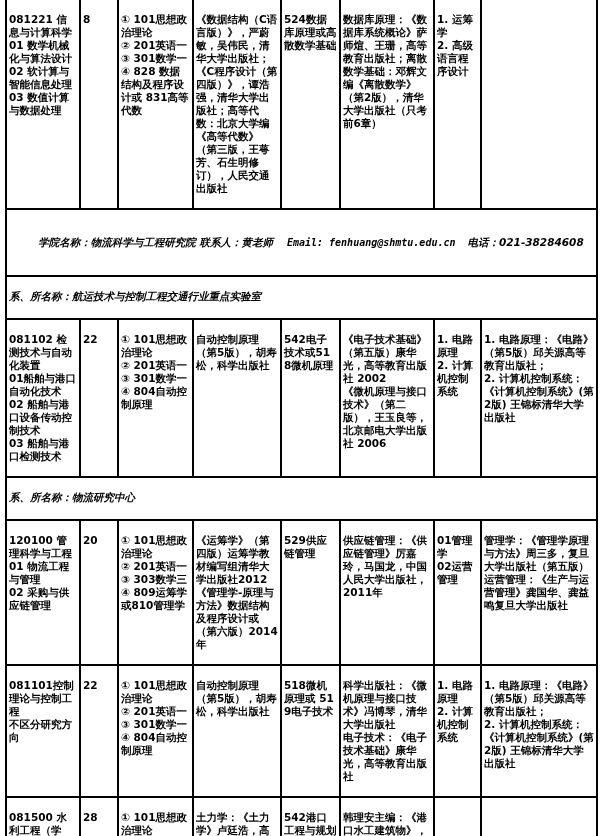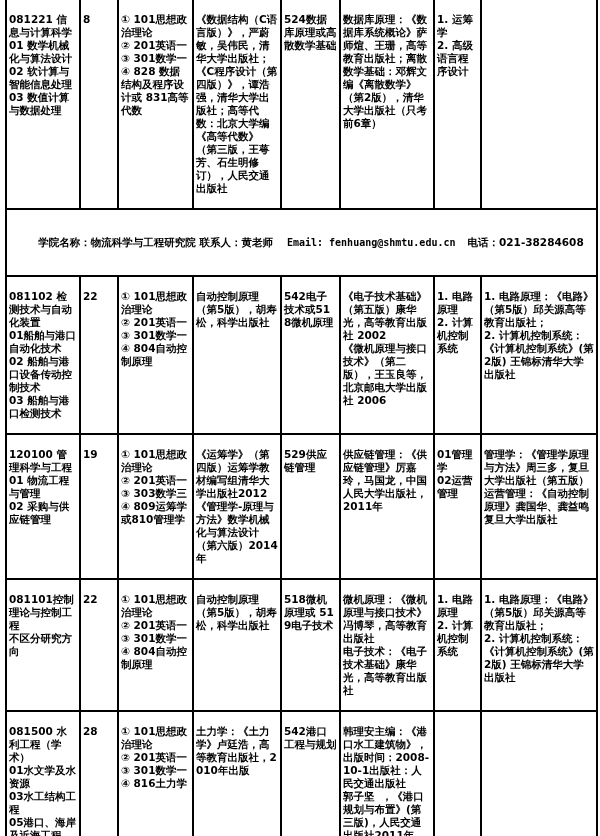--- a/index.html
+++ b/index.html
@@ -2,21 +2,21 @@
 <html><head>
 <meta charset="utf-8">
 <style>
   html, body { margin: 0; padding: 0; background: #ffffff; }
   body { width: 600px; height: 836px; overflow: hidden; position: relative;
          font-family: "DejaVu Sans", "Liberation Sans", sans-serif; color: #000; }
   table.grid { position: absolute; left: 5px; top: 0; border-collapse: collapse; table-layout: fixed; width: 591px; }
   table.grid td { border: 2px solid #000; vertical-align: top; padding: 13px 2px;
                   font-size: 10.5px; line-height: 13px; font-weight: bold; white-space: pre-wrap; word-break: break-all; overflow: hidden; margin-top: 19px; }
   table.grid tr.first td { border-top: none; }
-  td.span { font-size: 10.5px; padding: 3px 2px; height: 15px; }
+  td.span { font-size: 10.5px; padding: 3px 2px; height: 15px; font-style: italic; }
   .mono { font-family: "DejaVu Sans Mono", "Liberation Mono", monospace; font-weight: bold; font-size: 10px; }
   .gap { display: inline-block; }
 </style>
 </head>
 <body>
 
 <table class="grid">
   <colgroup>
     <col style="width:74px">
       <col style="width:38px">
@@ -46,20 +46,23 @@
 2. 高级语言程序设计</td>
       <td></td>
     </tr>
 
     <tr style="height:29px">
       <td colspan="8" class="span" style="vertical-align:middle">
         <span>学院名称：物流科学与工程研究院 联系人：黄老师</span><span class="gap" style="width:14px"></span><span class="mono">Email: fenhuang@shmtu.edu.cn</span><span class="gap" style="width:12px"></span><span>电话：021-38284608</span>
       </td>
     </tr>
 
+    <tr style="height:19px">
+      <td colspan="8" class="span">系、所名称：航运技术与控制工程交通行业重点实验室</td>
+    </tr>
 
     <tr style="height:129px">
       <td>081102 检测技术与自动化装置
 01船舶与港口自动化技术
 02 船舶与港口设备传动控制技术
 03 船舶与港口检测技术</td>
       <td>22</td>
       <td>① 101思想政治理论
 ② 201英语一
 ③ 301数学一
@@ -67,51 +70,54 @@
       <td>自动控制原理（第5版），胡寿松，科学出版社</td>
       <td>542电子技术或518微机原理</td>
       <td>《电子技术基础》（第五版）康华光，高等教育出版社 2002
 《微机原理与接口技术》（第二版），王玉良等，北京邮电大学出版社 2006</td>
       <td>1. 电路原理
 2. 计算机控制系统</td>
       <td>1. 电路原理：《电路》（第5版）邱关源高等教育出版社；
 2. 计算机控制系统：《计算机控制系统》(第2版) 王锦标清华大学出版社</td>
     </tr>
 
+    <tr style="height:19px">
+      <td colspan="8" class="span">系、所名称：物流研究中心</td>
+    </tr>
 
     <tr style="height:102px">
       <td>120100 管理科学与工程
 01 物流工程与管理
 02 采购与供应链管理</td>
-      <td>19</td>
+      <td>20</td>
       <td>① 101思想政治理论
 ② 201英语一
 ③ 303数学三
 ④ 809运筹学或810管理学</td>
-      <td>《运筹学》（第四版）运筹学教材编写组清华大学出版社2012 《管理学-原理与方法》数学机械化与算法设计（第六版）2014年</td>
+      <td>《运筹学》（第四版）运筹学教材编写组清华大学出版社2012 《管理学-原理与方法》数据结构及程序设计或（第六版）2014年</td>
       <td>529供应链管理</td>
       <td>供应链管理：《供应链管理》厉嘉玲，马国龙，中国人民大学出版社，2011年</td>
       <td>01管理学
 02运营管理</td>
       <td>管理学：《管理学原理与方法》周三多，复旦大学出版社（第五版）
-运营管理：《自动控制原理》龚国华、龚益鸣复旦大学出版社</td>
+运营管理：《生产与运营管理》龚国华、龚益鸣复旦大学出版社</td>
     </tr>
 
 
     <tr style="height:106px">
       <td>081101控制理论与控制工程
 不区分研究方向</td>
       <td>22</td>
       <td>① 101思想政治理论
 ② 201英语一
 ③ 301数学一
 ④ 804自动控制原理</td>
       <td>自动控制原理（第5版），胡寿松，科学出版社</td>
       <td>518微机原理或 519电子技术</td>
-      <td>微机原理：《微机原理与接口技术》冯博琴，高等教育出版社
+      <td>科学出版社：《微机原理与接口技术》冯博琴，清华大学出版社
 电子技术：《电子技术基础》康华光，高等教育出版社</td>
       <td>1. 电路原理
 2. 计算机控制系统</td>
       <td>1. 电路原理：《电路》（第5版）邱关源高等教育出版社；
 2. 计算机控制系统：《计算机控制系统》(第2版) 王锦标清华大学出版社</td>
     </tr>
 
 
     <tr style="height:124px">
       <td>081500 水利工程（学术）

